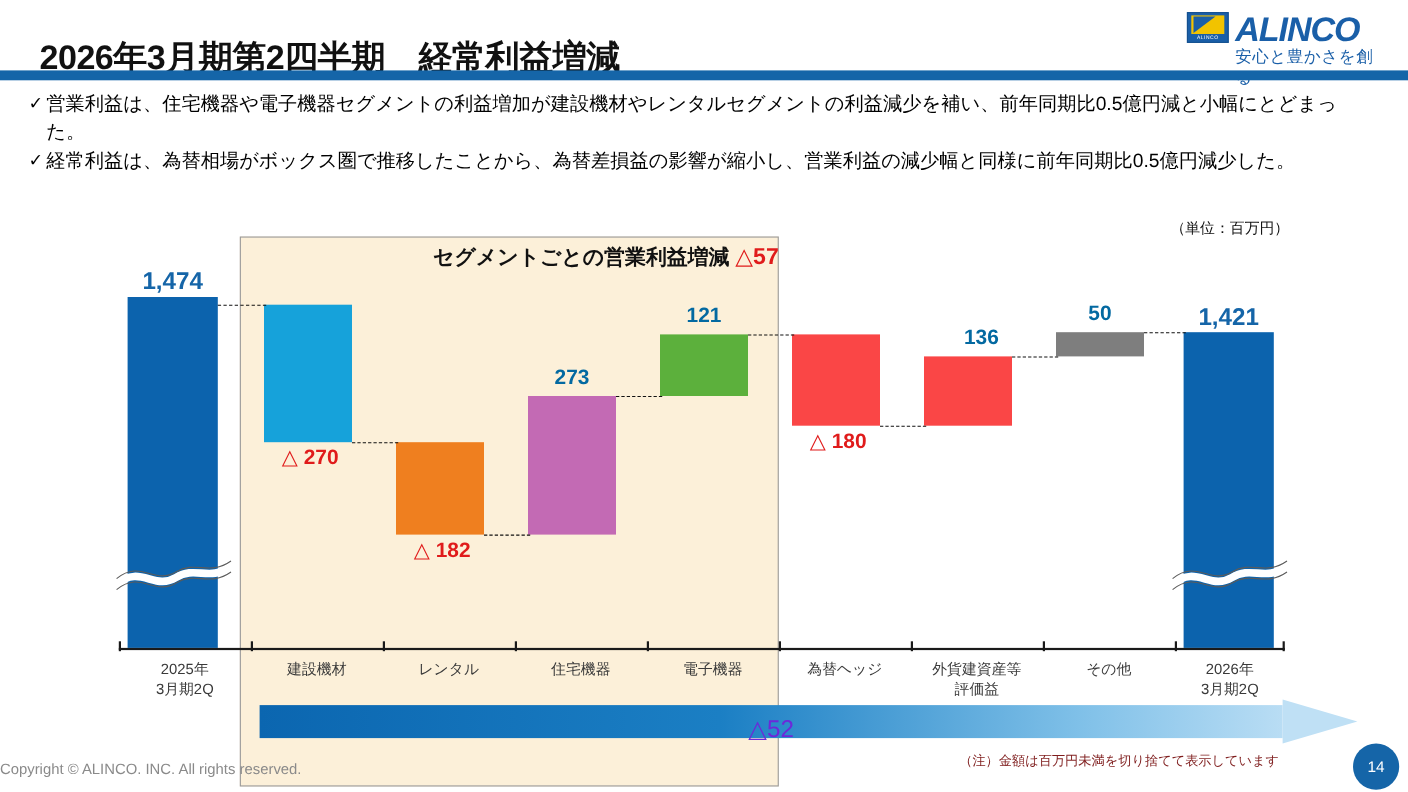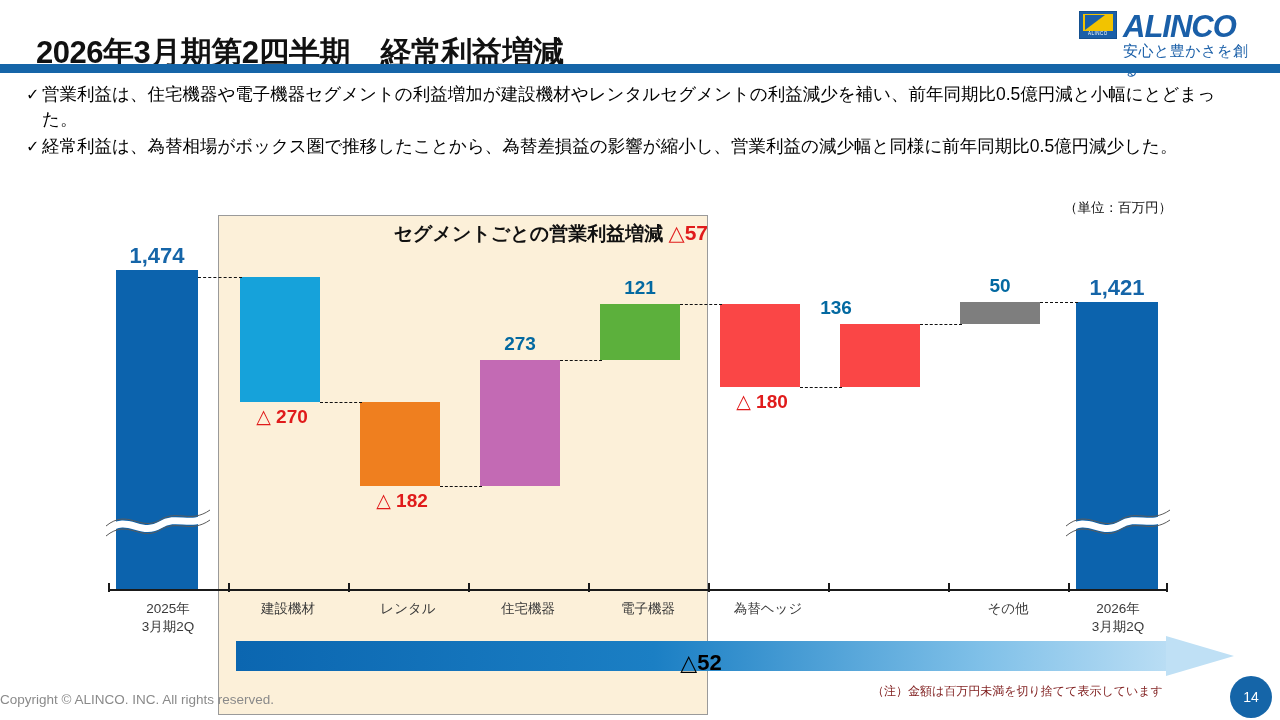--- a/index.html
+++ b/index.html
@@ -95,21 +95,21 @@
     background:linear-gradient(to right,#0b66b0 0%,#1b7fc4 45%,#7fc0e8 80%,#b9ddf4 100%);
   }
   #arrow-head{
     position:absolute;left:930px;top:-5px;width:0;height:0;
     border-left:68px solid #bfe0f5;
     border-top:20px solid transparent;border-bottom:20px solid transparent;
   }
   #arrow-text{
     position:absolute;left:0;top:0;width:930px;height:44px;
     display:flex;align-items:center;justify-content:center;
-    color:#000000;font-size:22px;font-weight:bold;
+    color:#6d28d9;font-size:22px;font-weight:normal;
   }
 
   
   #copyright{
     position:absolute;left:0;top:692px;width:1280px;
     font-size:13.5px;color:#8a8a8a;
   }
   #note{position:absolute;left:872px;top:683px;font-size:12px;color:#7f1d1d;}
   #pagenum{
     position:absolute;right:8px;bottom:2px;width:42px;height:42px;border-radius:50%;
@@ -176,21 +176,21 @@
   <div class="bar" style="left:480px;top:175px;width:80px;height:126px;background:#c36ab4;"></div>
   <div class="bar-label" style="left:480px;top:148px;width:80px;">273</div>
 
   <div class="bar" style="left:600px;top:119px;width:80px;height:56px;background:#5cb03c;"></div>
   <div class="bar-label" style="left:600px;top:92px;width:80px;">121</div>
 
   <div class="bar" style="left:720px;top:119px;width:80px;height:83px;background:#fa4646;"></div>
   <div class="bar-label neg" style="left:712px;top:205px;width:100px;">△ 180</div>
 
   <div class="bar" style="left:840px;top:139px;width:80px;height:63px;background:#fa4646;"></div>
-  <div class="bar-label" style="left:796px;top:112px;width:80px;">136</div>
+  <div class="bar-label" style="left:828px;top:112px;width:80px;text-align:right;">136</div>
 
   <div class="bar" style="left:960px;top:117px;width:80px;height:22px;background:#7e7e7e;"></div>
   <div class="bar-label" style="left:960px;top:90px;width:80px;">50</div>
 
   <div class="bar" style="left:1076px;top:117px;width:82px;height:287px;background:#0c63ad;"></div>
   <div class="bar-label blue" style="left:1058px;top:90px;width:118px;">1,421</div>
   <div class="squiggle" style="left:1064px;top:322px;">
     <svg width="110" height="34" viewBox="0 0 110 34">
       <path d="M2,24 C24,6 36,30 56,18 C74,7 86,22 106,8" stroke="#ffffff" stroke-width="7" fill="none"></path>
       <path d="M2,24 C24,6 36,30 56,18 C74,7 86,22 106,8" stroke="#5b5b5b" stroke-width="1" fill="none" transform="translate(0,-5)"></path>
@@ -221,20 +221,22 @@
 </div>
 
 <div id="xlabels">
   <div class="xlabel" style="left:108px;top:0;width:120px;">2025年
 3月期2Q</div>
   <div class="xlabel" style="left:228px;top:0;width:120px;">建設機材</div>
   <div class="xlabel" style="left:348px;top:0;width:120px;">レンタル</div>
   <div class="xlabel" style="left:468px;top:0;width:120px;">住宅機器</div>
   <div class="xlabel" style="left:588px;top:0;width:120px;">電子機器</div>
   <div class="xlabel" style="left:708px;top:0;width:120px;">為替ヘッジ</div>
+  <div class="xlabel" style="left:818px;top:0;width:140px;">外貨建資産等
+評価益</div>
   <div class="xlabel" style="left:948px;top:0;width:120px;">その他</div>
   <div class="xlabel" style="left:1058px;top:0;width:120px;">2026年
 3月期2Q</div>
 </div>
 
 <div id="arrow">
   <div id="arrow-body"></div>
   <div id="arrow-head"></div>
   <div id="arrow-text">△52</div>
 </div>

